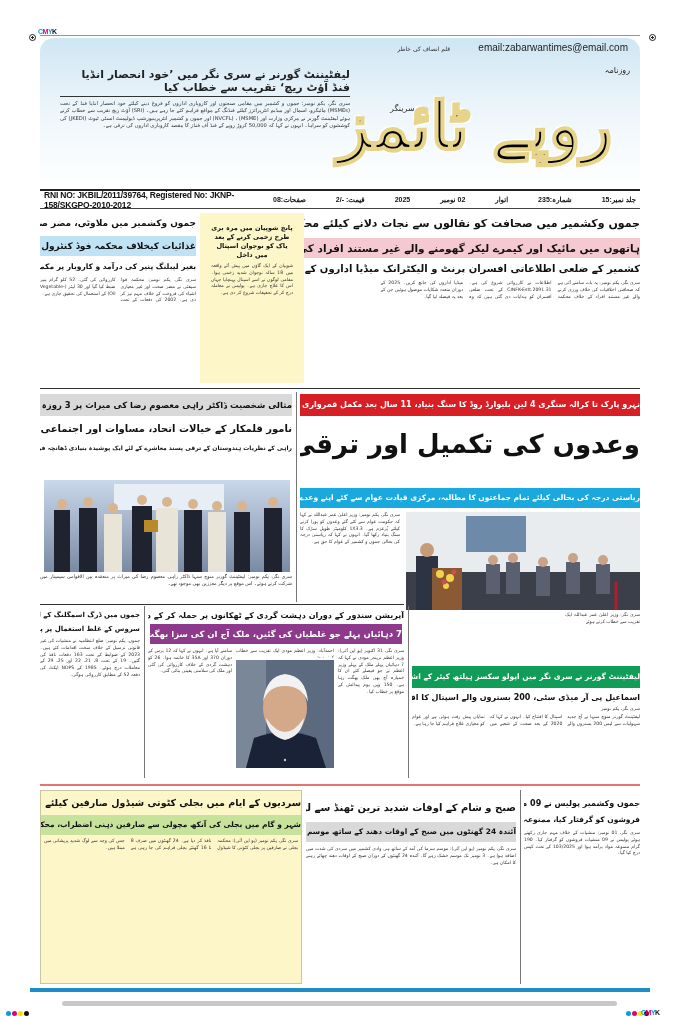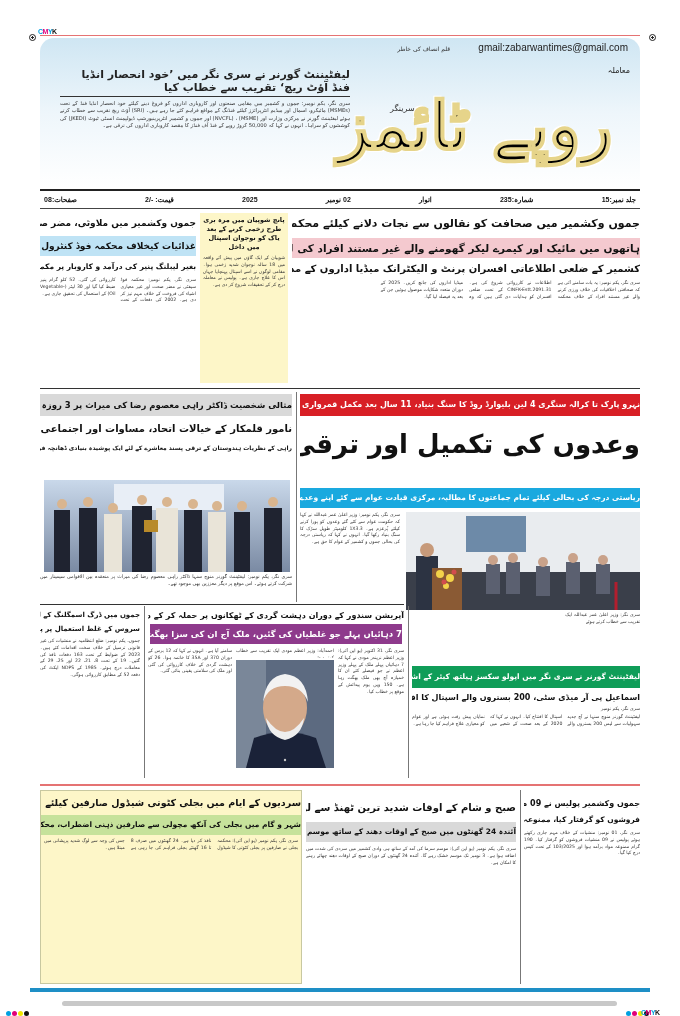--- a/index.html
+++ b/index.html
@@ -58,47 +58,48 @@
 <div class="reg-mark" style="left:29px;top:34px"></div>
 <div class="reg-mark" style="left:649px;top:34px"></div>
 <div class="cmyk" style="left:38px;top:28px"><span class="c">C</span><span class="m">M</span><span class="c">Y</span><span class="k">K</span></div>
 <div class="top-rule"></div>
 
 <div class="masthead">
   <div class="mast-lead rtl">
     <div class="mast-lead-title">لیفٹیننٹ گورنر نے سری نگر میں ’خود انحصار انڈیا فنڈ آؤٹ ریچ‘ تقریب سے خطاب کیا</div>
     <div class="mast-lead-body">سری نگر، یکم نومبر: جموں و کشمیر میں مقامی صنعتوں اور کاروباری اداروں کو فروغ دینے کیلئے خود انحصار انڈیا فنڈ کے تحت (MSMEs) مائیکرو، اسمال اور میڈیم انٹرپرائزز کیلئے فنڈنگ کے مواقع فراہم کئے جا رہے ہیں۔ (SRI) آؤٹ ریچ تقریب سے خطاب کرتے ہوئے لیفٹیننٹ گورنر نے مرکزی وزارت اور (MSME) ، (NVCFL) اور جموں و کشمیر انٹرپرینیورشپ ڈیولپمنٹ انسٹی ٹیوٹ (JKEDI) کی کوششوں کو سراہا۔ انہوں نے کہا کہ 50,000 کروڑ روپے کے فنڈ آف فنڈز کا مقصد کاروباری اداروں کی ترقی ہے۔</div>
   </div>
-  <div class="email">gmail:zabarwantimes@gmail.com</div>
+  <div class="email">email:zabarwantimes@email.com</div>
   <div class="motto">قلم انصاف کی خاطر</div>
-  <div class="roznama">معاملہ</div>
+  <div class="roznama">روزنامہ</div>
   <div class="logo">
     <div class="logo-text">روپے ٹائمز</div>
     <div class="logo-sub">سرینگر</div>
   </div>
 </div>
 
 <div class="info-strip">
+  <div class="info-rni">RNI NO: JKBIL/2011/39764, Registered No: JKNP-158/SKGPO-2010-2012</div>
   <div class="info-meta">
     <span>جلد نمبر:15</span>
     <span>شمارہ:235</span>
     <span>اتوار</span>
     <span>02 نومبر</span>
     <span>2025</span>
     <span>قیمت: -/2</span>
     <span>صفحات:08</span>
   </div>
 </div>
 
 <div class="abs hl" style="left:292px;top:213px;width:348px;height:22px;font-size:11px;line-height:22px;">جموں وکشمیر میں صحافت کو نقالوں سے نجات دلانے کیلئے محکمہ اطلاعات و تعلقات عامہ متحرک</div>
 <div class="abs hl band-pink" style="left:292px;top:238px;width:348px;height:20px;font-size:10.5px;line-height:20px;">ہاتھوں میں مائیک اور کیمرے لیکر گھومنے والے غیر مستند افراد کی لگام کسنے کا فیصلہ</div>
 <div class="abs hl" style="left:292px;top:260px;width:348px;height:18px;font-size:10px;line-height:18px;">کشمیر کے ضلعی اطلاعاتی افسران پرنٹ و الیکٹرانک میڈیا اداروں کے مدیران کیلئے ہدایات جاری</div>
 <div class="abs col-text" style="left:292px;top:280px;width:348px;height:100px;column-count:4;column-gap:6px;">سری نگر، یکم نومبر: یہ بات سامنے آئی ہے کہ صحافتی اخلاقیات کی خلاف ورزی کرنے والے غیر مستند افراد کے خلاف محکمہ اطلاعات نے کارروائی شروع کی ہے۔ 31.CINFK-Estt.2091 کے تحت ضلعی افسران کو ہدایات دی گئی ہیں کہ وہ میڈیا اداروں کی جانچ کریں۔ 2025 کے دوران متعدد شکایات موصول ہوئیں جن کے بعد یہ فیصلہ لیا گیا۔</div>
 
-<div class="abs yellow-box" style="left:200px;top:213px;width:88px;height:170px;padding:3px;">
+<div class="abs yellow-box" style="left:200px;top:213px;width:104px;height:170px;padding:11px;">
   <div class="hl" style="font-size:6.5px;line-height:9px;white-space:normal;">پانچ شوپیان میں مرہ بری طرح زخمی کرنے کے بعد یاک کو نوجوان اسپتال میں داخل</div>
   <div class="col-text" style="margin-top:3px;height:130px;">شوپیان کے ایک گاؤں میں پیش آئے واقعہ میں 18 سالہ نوجوان شدید زخمی ہوا۔ مقامی لوگوں نے اسے اسپتال پہنچایا جہاں اس کا علاج جاری ہے۔ پولیس نے معاملہ درج کر کے تحقیقات شروع کر دی ہے۔</div>
 </div>
 
 <div class="abs hl" style="left:40px;top:213px;width:156px;height:20px;font-size:9px;line-height:20px;">جموں وکشمیر میں ملاوٹی، مضر صحت اور غیر معیاری</div>
 <div class="abs hl band-blue" style="left:40px;top:236px;width:156px;height:20px;font-size:9px;line-height:20px;">غذائیات کیخلاف محکمہ فوڈ کنٹرول متحرک</div>
 <div class="abs hl" style="left:40px;top:259px;width:156px;height:16px;font-size:7.5px;line-height:16px;">بغیر لیبلنگ پنیر کی درآمد و کاروبار پر مکمل پابندی عائد</div>
 <div class="abs col-text" style="left:40px;top:277px;width:156px;height:105px;column-count:2;column-gap:5px;">سری نگر، یکم نومبر: محکمہ فوڈ سیفٹی نے مضر صحت اور غیر معیاری اشیاء کی فروخت کے خلاف مہم تیز کر دی ہے۔ 2002 کی دفعات کے تحت کارروائی کی گئی۔ 52 کلو گرام پنیر ضبط کیا گیا اور 30 لیٹر (Vegetable-Oil) کے استعمال کی تحقیق جاری ہے۔</div>
 
 <div class="hrule" style="left:40px;top:388px;width:600px;background:#333;"></div>

